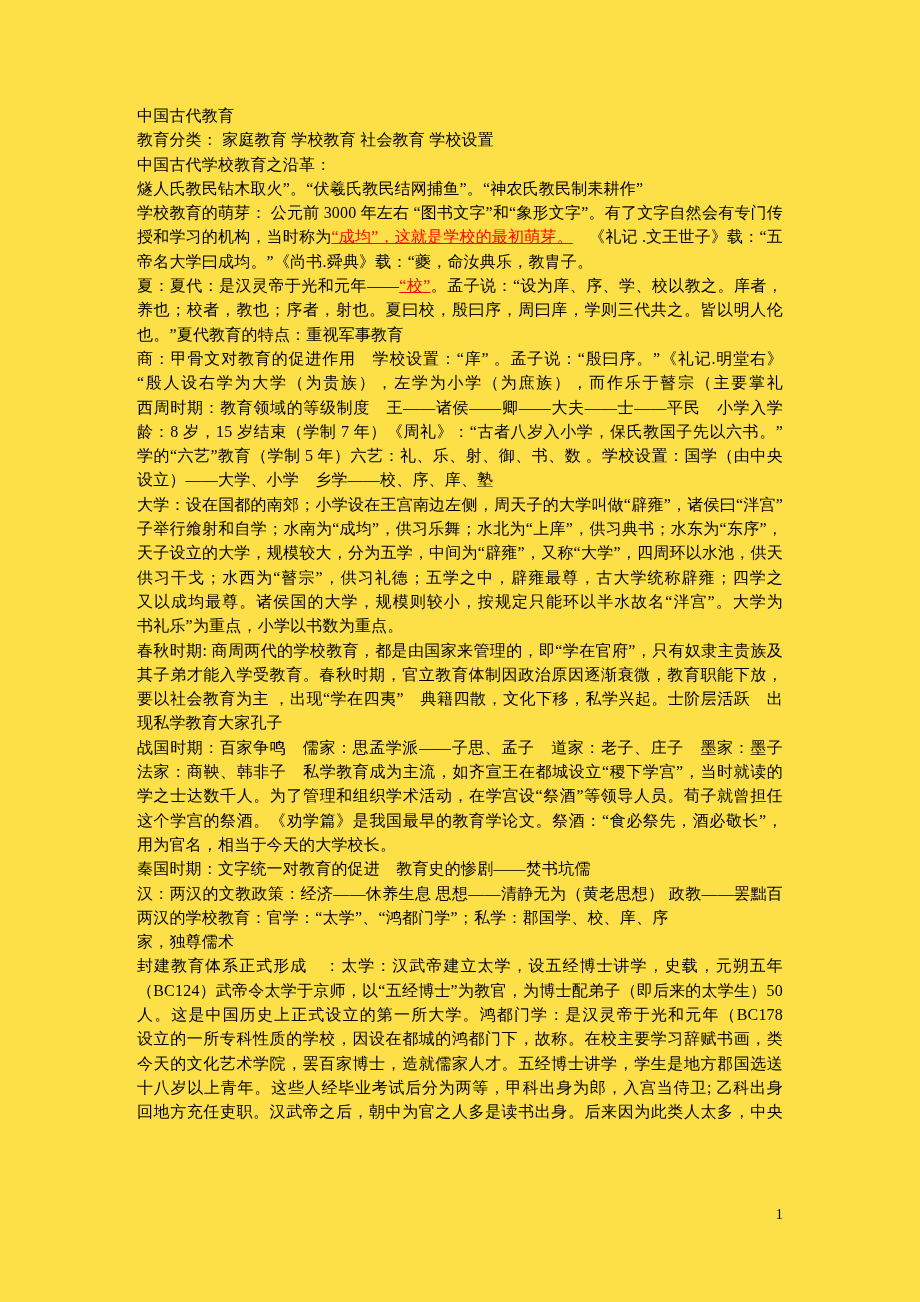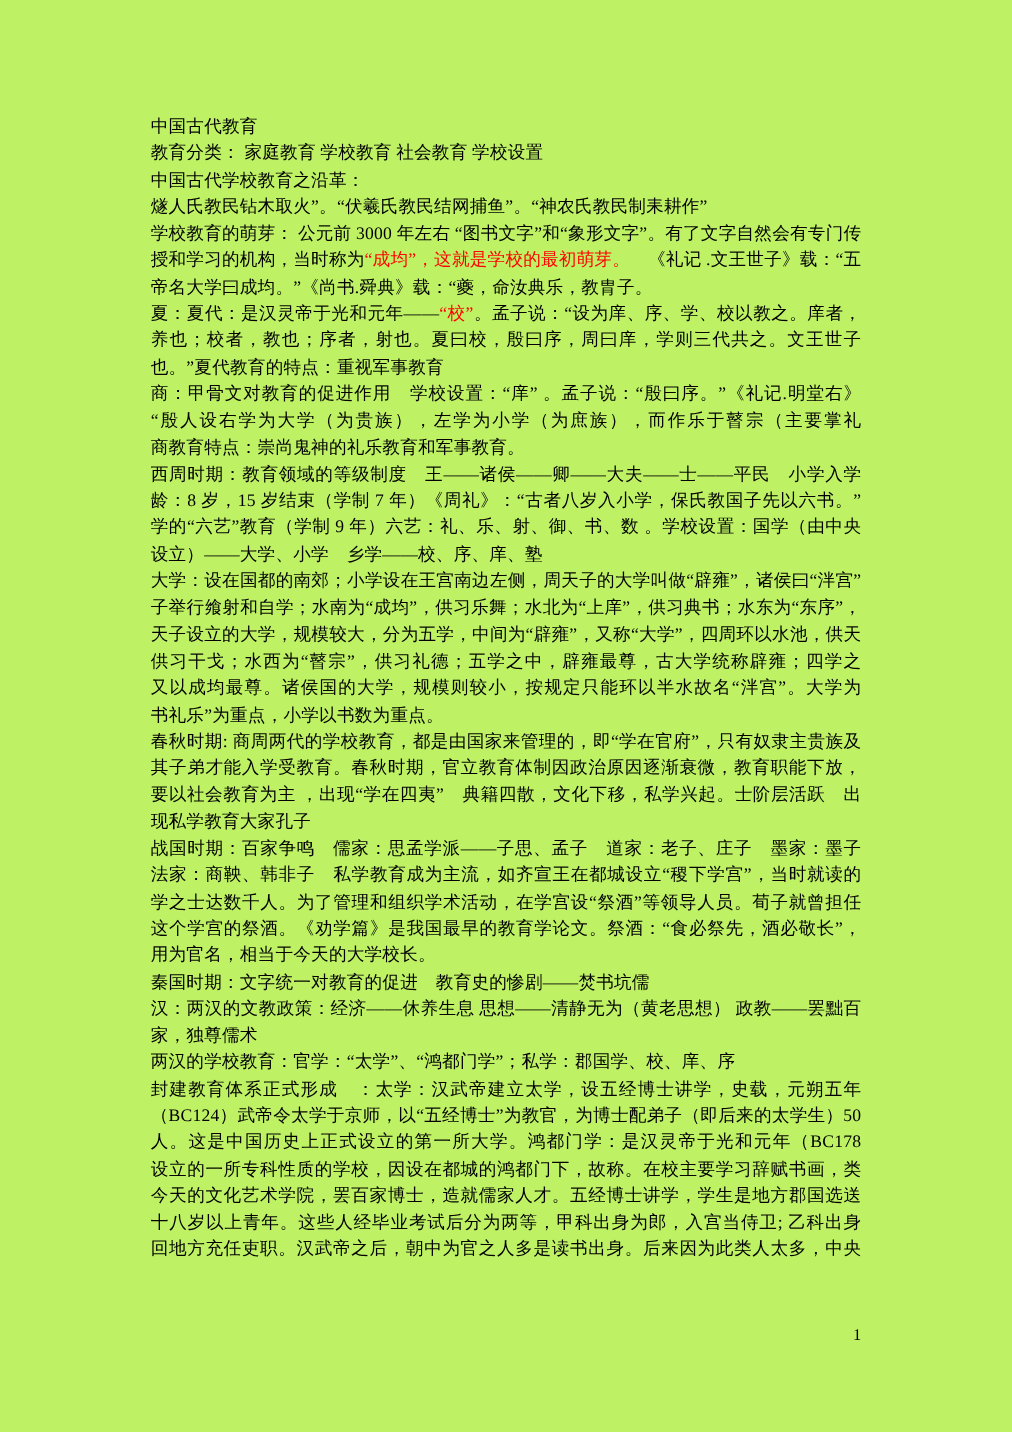--- a/index.html
+++ b/index.html
@@ -11,21 +11,21 @@
     width: 920px;
     height: 1302px;
     position: relative;
     font-family: "Liberation Serif", "DejaVu Serif", serif;
     color: #000000;
   }
   .page {
     position: absolute;
     left: 0; top: 0;
     width: 920px; height: 1302px;
-    background: #bef264;
+    background: #fde047;
     overflow: hidden;
   }
   .textblock {
     position: absolute;
     left: 137px;
     top: 104px;
     width: 646px;
     font-size: 16px;
     line-height: 24.3px;
     letter-spacing: 0.2px;
@@ -35,21 +35,21 @@
     height: 24.3px;
     overflow: hidden;
     white-space: normal;
     text-align: left;
   }
   .line.j {
     text-align: justify;
     text-align-last: justify;
   }
   .seg { display: inline; }
-  .seg.red { color: #ff0000; }
+  .seg.red { color: #ff0000; text-decoration: underline; }
   .footer {
     position: absolute;
     left: 137px;
     top: 1204px;
     width: 646px;
     text-align: right;
     font-size: 15px;
     line-height: 20px;
     color: #000000;
   }
@@ -60,48 +60,47 @@
 <div class="page">
   <div class="textblock">
       <div class="line"><span class="seg">中国古代教育</span></div>
       <div class="line"><span class="seg">教育分类： 家庭教育  学校教育  社会教育  学校设置</span></div>
       <div class="line"><span class="seg">中国古代学校教育之沿革：</span></div>
       <div class="line"><span class="seg">燧人氏教民钻木取火”。“伏羲氏教民结网捕鱼”。“神农氏教民制耒耕作”</span></div>
       <div class="line j"><span class="seg">学校教育的萌芽： 公元前 3000 年左右 “图书文字”和“象形文字”。有了文字自然会有专门传</span></div>
       <div class="line j"><span class="seg">授和学习的机构，当时称为</span><span class="seg red">“成均”，这就是学校的最初萌芽。</span><span class="seg">　《礼记 .文王世子》载：“五</span></div>
       <div class="line"><span class="seg">帝名大学曰成均。”《尚书.舜典》载：“夔，命汝典乐，教胄子。</span></div>
       <div class="line j"><span class="seg">夏：夏代：是汉灵帝于光和元年——</span><span class="seg red">“校”</span><span class="seg">。孟子说：“设为庠、序、学、校以教之。庠者，</span></div>
-      <div class="line j"><span class="seg">养也；校者，教也；序者，射也。夏曰校，殷曰序，周曰庠，学则三代共之。文王世子</span></div>
+      <div class="line j"><span class="seg">养也；校者，教也；序者，射也。夏曰校，殷曰序，周曰庠，学则三代共之。皆以明人伦</span></div>
       <div class="line"><span class="seg">也。”夏代教育的特点：重视军事教育</span></div>
       <div class="line j"><span class="seg">商：甲骨文对教育的促进作用　学校设置：“庠” 。孟子说：“殷曰序。”《礼记.明堂右》载：</span></div>
       <div class="line j"><span class="seg">“殷人设右学为大学（为贵族），左学为小学（为庶族），而作乐于瞽宗（主要掌礼乐）。”殷</span></div>
-      <div class="line"><span class="seg">商教育特点：崇尚鬼神的礼乐教育和军事教育。</span></div>
       <div class="line j"><span class="seg">西周时期：教育领域的等级制度　王——诸侯——卿——大夫——士——平民　小学入学年</span></div>
       <div class="line j"><span class="seg">龄：8 岁，15 岁结束（学制 7 年）《周礼》：“古者八岁入小学，保氏教国子先以六书。” 大</span></div>
-      <div class="line j"><span class="seg">学的“六艺”教育（学制 9 年）六艺：礼、乐、射、御、书、数 。学校设置：国学（由中央</span></div>
+      <div class="line j"><span class="seg">学的“六艺”教育（学制 5 年）六艺：礼、乐、射、御、书、数 。学校设置：国学（由中央</span></div>
       <div class="line"><span class="seg">设立）——大学、小学　乡学——校、序、庠、塾</span></div>
       <div class="line j"><span class="seg">大学：设在国都的南郊；小学设在王宫南边左侧，周天子的大学叫做“辟雍”，诸侯曰“泮宫”</span></div>
       <div class="line j"><span class="seg">子举行飨射和自学；水南为“成均”，供习乐舞；水北为“上庠”，供习典书；水东为“东序”，</span></div>
       <div class="line j"><span class="seg">天子设立的大学，规模较大，分为五学，中间为“辟雍”，又称“大学”，四周环以水池，供天</span></div>
       <div class="line j"><span class="seg">供习干戈；水西为“瞽宗”，供习礼德；五学之中，辟雍最尊，古大学统称辟雍；四学之中，</span></div>
       <div class="line j"><span class="seg">又以成均最尊。诸侯国的大学，规模则较小，按规定只能环以半水故名“泮宫”。大学为以“诗</span></div>
       <div class="line"><span class="seg">书礼乐”为重点，小学以书数为重点。</span></div>
       <div class="line j"><span class="seg">春秋时期: 商周两代的学校教育，都是由国家来管理的，即“学在官府”，只有奴隶主贵族及</span></div>
       <div class="line j"><span class="seg">其子弟才能入学受教育。春秋时期，官立教育体制因政治原因逐渐衰微，教育职能下放，主</span></div>
       <div class="line j"><span class="seg">要以社会教育为主 ，出现“学在四夷”　典籍四散，文化下移，私学兴起。士阶层活跃　出</span></div>
       <div class="line"><span class="seg">现私学教育大家孔子</span></div>
       <div class="line j"><span class="seg">战国时期：百家争鸣　儒家：思孟学派——子思、孟子　道家：老子、庄子　墨家：墨子</span></div>
       <div class="line j"><span class="seg">法家：商鞅、韩非子　私学教育成为主流，如齐宣王在都城设立“稷下学宫”，当时就读的文</span></div>
       <div class="line j"><span class="seg">学之士达数千人。为了管理和组织学术活动，在学宫设“祭酒”等领导人员。荀子就曾担任过</span></div>
       <div class="line j"><span class="seg">这个学宫的祭酒。《劝学篇》是我国最早的教育学论文。祭酒：“食必祭先，酒必敬长”，后</span></div>
       <div class="line"><span class="seg">用为官名，相当于今天的大学校长。</span></div>
       <div class="line"><span class="seg">秦国时期：文字统一对教育的促进　教育史的惨剧——焚书坑儒</span></div>
       <div class="line j"><span class="seg">汉：两汉的文教政策：经济——休养生息 思想——清静无为（黄老思想） 政教——罢黜百</span></div>
+      <div class="line"><span class="seg">两汉的学校教育：官学：“太学”、“鸿都门学”；私学：郡国学、校、庠、序</span></div>
       <div class="line"><span class="seg">家，独尊儒术</span></div>
-      <div class="line"><span class="seg">两汉的学校教育：官学：“太学”、“鸿都门学”；私学：郡国学、校、庠、序</span></div>
       <div class="line j"><span class="seg">封建教育体系正式形成　：太学：汉武帝建立太学，设五经博士讲学，史载，元朔五年</span></div>
       <div class="line j"><span class="seg">（BC124）武帝令太学于京师，以“五经博士”为教官，为博士配弟子（即后来的太学生）50</span></div>
       <div class="line j"><span class="seg">人。这是中国历史上正式设立的第一所大学。鸿都门学：是汉灵帝于光和元年（BC178 年）</span></div>
       <div class="line j"><span class="seg">设立的一所专科性质的学校，因设在都城的鸿都门下，故称。在校主要学习辞赋书画，类似</span></div>
       <div class="line j"><span class="seg">今天的文化艺术学院，罢百家博士，造就儒家人才。五经博士讲学，学生是地方郡国选送的</span></div>
       <div class="line j"><span class="seg">十八岁以上青年。这些人经毕业考试后分为两等，甲科出身为郎，入宫当侍卫; 乙科出身吏，</span></div>
       <div class="line j"><span class="seg">回地方充任吏职。汉武帝之后，朝中为官之人多是读书出身。后来因为此类人太多，中央在</span></div>
     </div>
   <div class="footer">1</div>
 </div>

